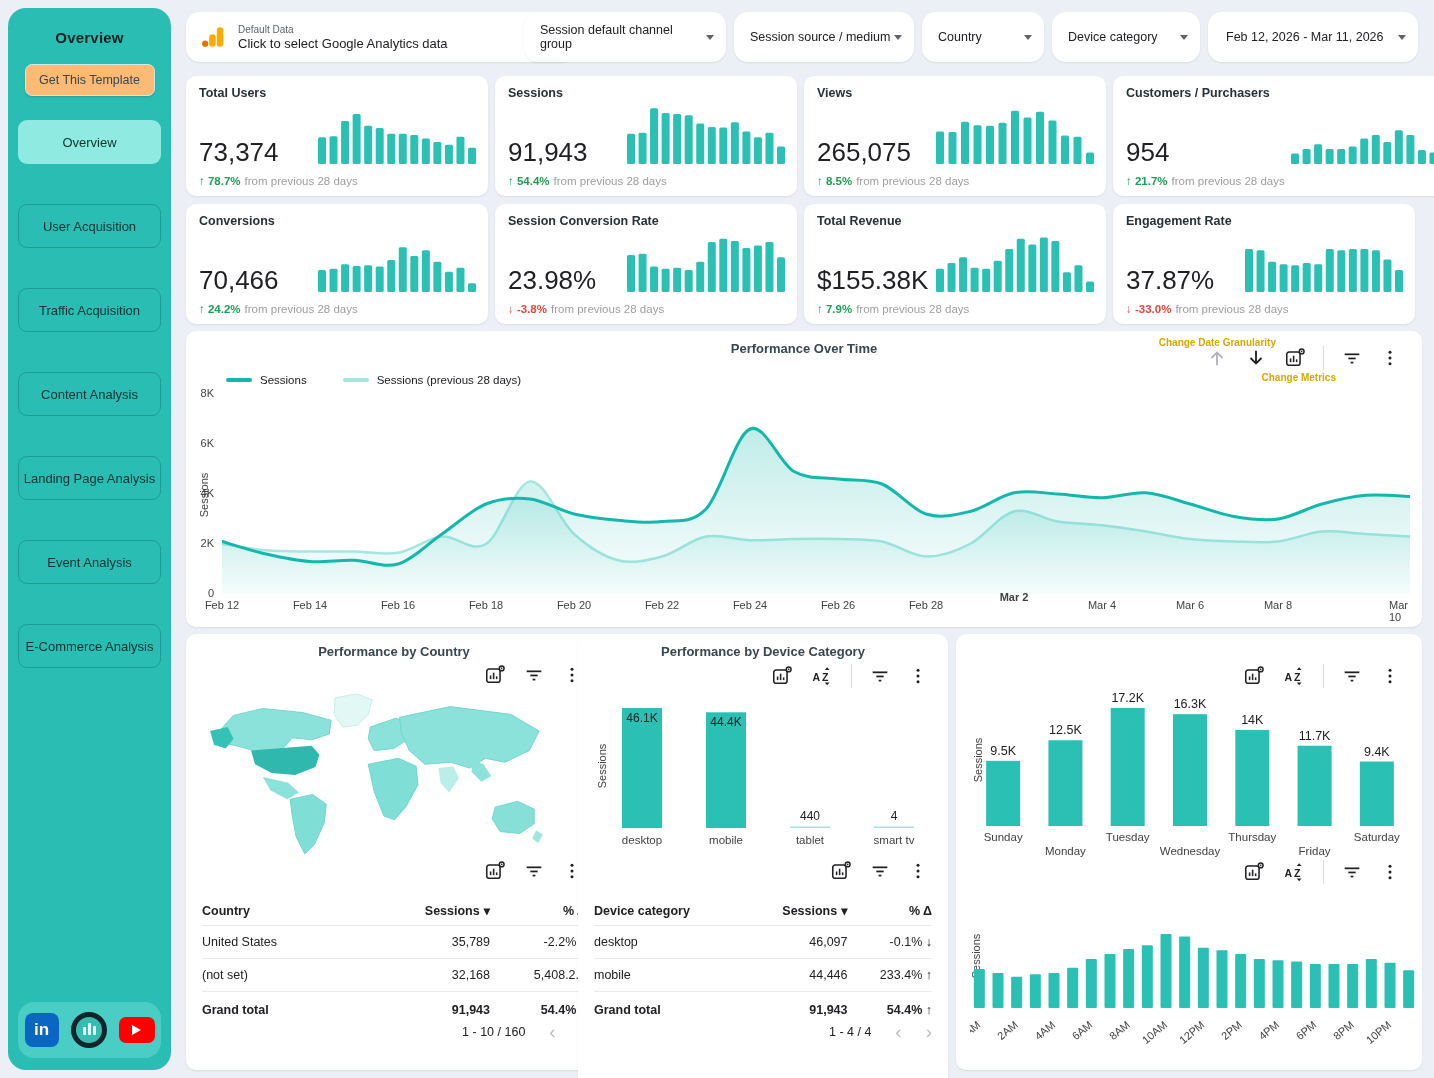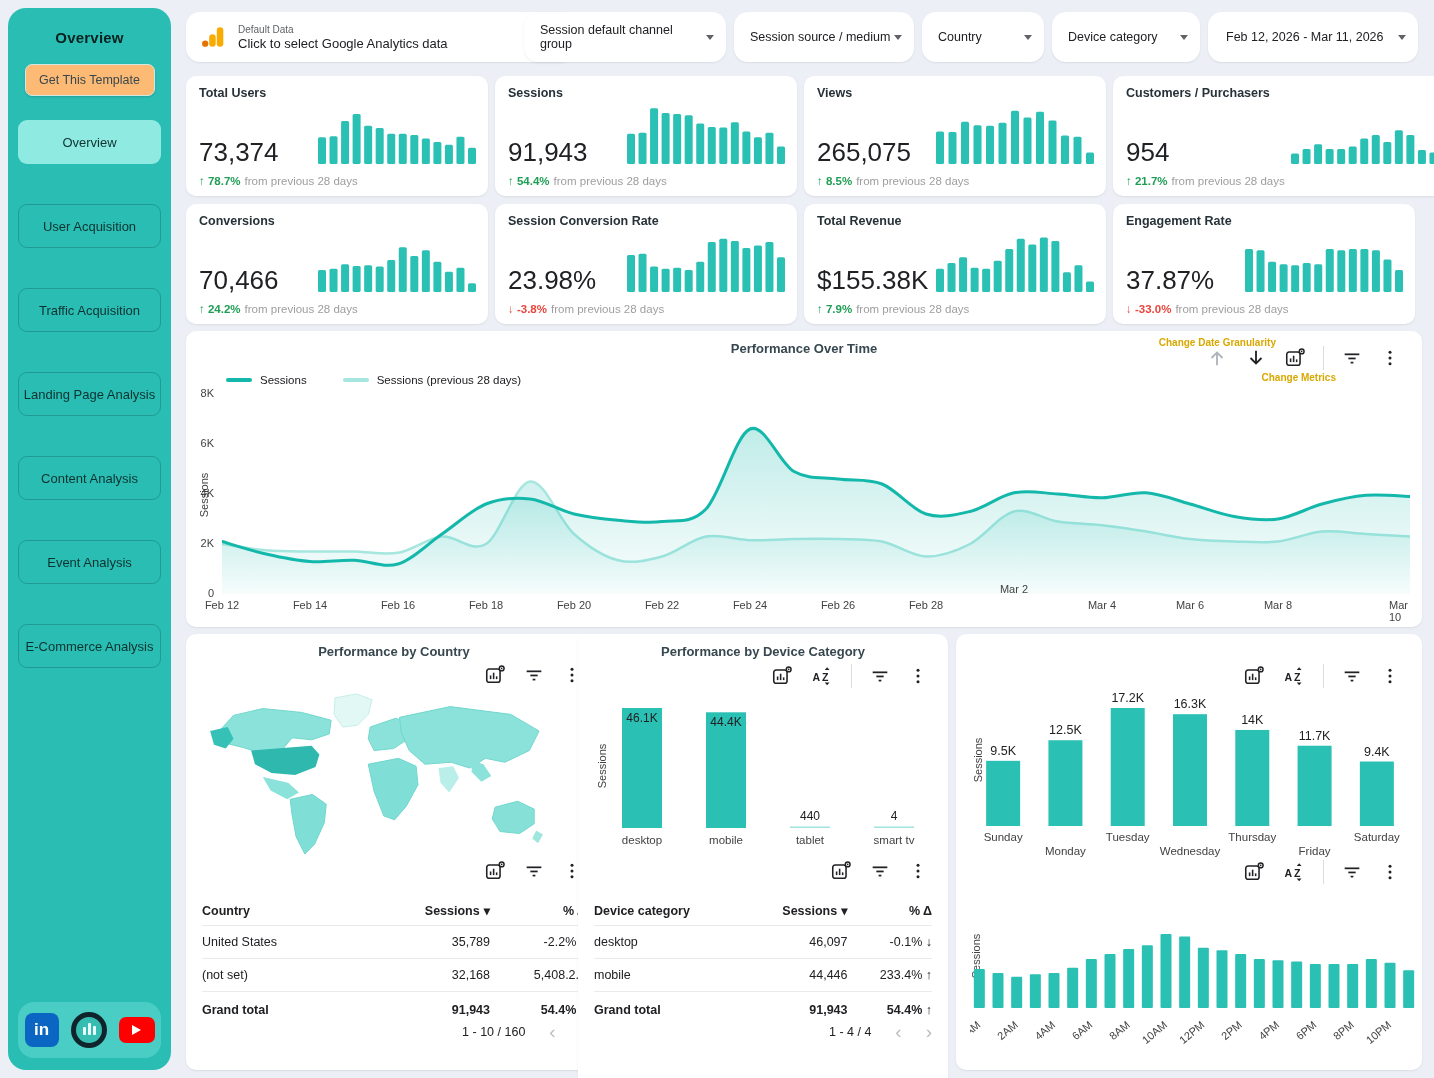--- a/index.html
+++ b/index.html
@@ -83,22 +83,22 @@
 
 <div id="app">
 
   <aside class="sidebar">
     <div class="sb-title">Overview</div>
     <button class="sb-cta">Get This Template</button>
     <nav class="sb-nav" id="nav">
         <div class="sb-item active">Overview</div>
         <div class="sb-item">User Acquisition</div>
         <div class="sb-item">Traffic Acquisition</div>
+        <div class="sb-item">Content Analysis</div>
         <div class="sb-item">Landing Page Analysis</div>
-        <div class="sb-item">Content Analysis</div>
         <div class="sb-item">Event Analysis</div>
         <div class="sb-item">E-Commerce Analysis</div>
       </nav>
     <div class="sb-social">
       <div class="soc-li">in</div>
       <div class="soc-logo">
         <div class="inner"></div>
         <div class="b" style="left:12px;top:15px;height:8px"></div>
         <div class="b" style="left:17px;top:11px;height:12px"></div>
         <div class="b" style="left:22px;top:14px;height:9px"></div>
@@ -392,21 +392,21 @@
     <div id="otXTicks">
         <div class="xtick" style="left: 36px; top: 268px;">Feb 12</div>
         <div class="xtick" style="left: 124px; top: 268px;">Feb 14</div>
         <div class="xtick" style="left: 212px; top: 268px;">Feb 16</div>
         <div class="xtick" style="left: 300px; top: 268px;">Feb 18</div>
         <div class="xtick" style="left: 388px; top: 268px;">Feb 20</div>
         <div class="xtick" style="left: 476px; top: 268px;">Feb 22</div>
         <div class="xtick" style="left: 564px; top: 268px;">Feb 24</div>
         <div class="xtick" style="left: 652px; top: 268px;">Feb 26</div>
         <div class="xtick" style="left: 740px; top: 268px;">Feb 28</div>
-        <div class="xtick" style="left: 828px; top: 252px;">Mar 2</div>
+        <div class="xtick" style="left: 828px; top: 260px; font-weight: bold;">Mar 2</div>
         <div class="xtick" style="left: 916px; top: 268px;">Mar 4</div>
         <div class="xtick" style="left: 1004px; top: 268px;">Mar 6</div>
         <div class="xtick" style="left: 1092px; top: 268px;">Mar 8</div>
         <div class="xtick" style="left: 1180px; top: 268px; margin-left: 34px;">Mar 10</div>
       </div>
   </section>
 
   <section class="card" id="countryCard" style="left:186px;top:634px;width:416px;height:436px">
     <div class="card-title">Performance by Country</div>
     <div class="toolbar" style="right:20px;top:30px">

